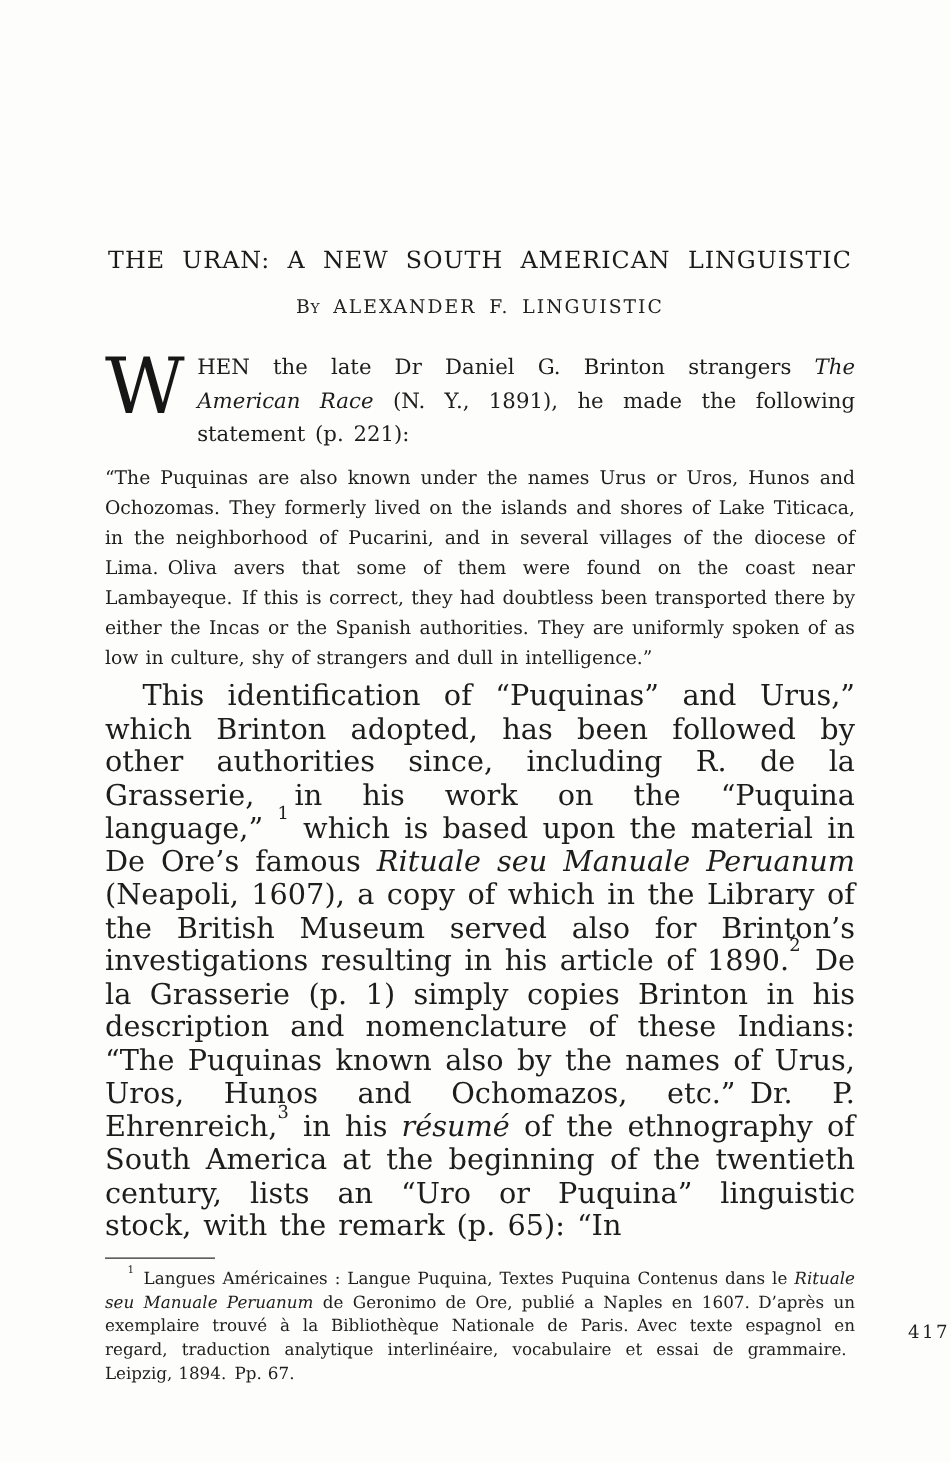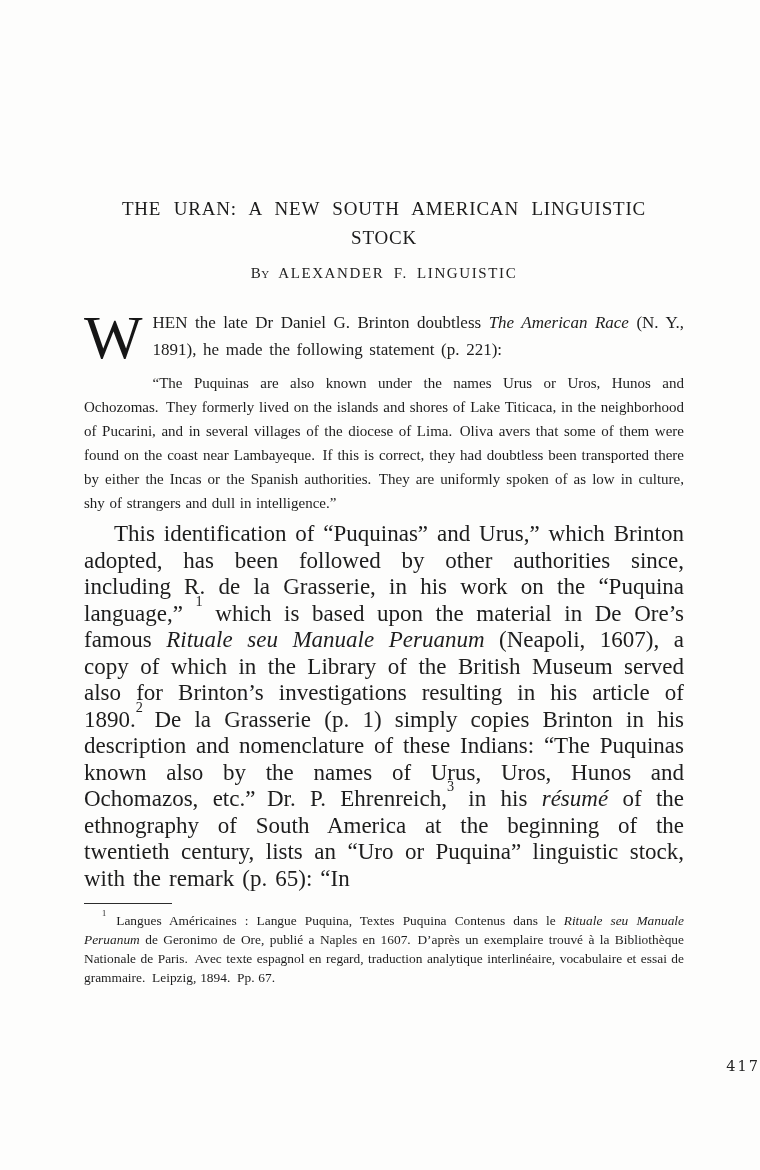--- a/index.html
+++ b/index.html
@@ -12,21 +12,20 @@
     width: 760px;
     height: 1170px;
     margin: 0 auto;
     background: #fdfdfc;
     overflow: hidden;
     font-family: "DejaVu Serif", serif;
     color: #1d1d1d;
   }
   .content {
     padding: 194px 76px 0 84px; 
-    font-family: Liberation Serif, serif;
   }
   .title {
     margin: 0;
     font-size: 19px;
     font-weight: normal;
     line-height: 29px;
     text-align: center;
     letter-spacing: 0.8px;
     word-spacing: 7px;
     color: #1b1b1b;
@@ -105,30 +104,29 @@
   }
 </style>
 </head>
 <body>
 
 <div class="page">
   <div class="content">
 
     <h1 class="title">
       <span class="title-line">THE URAN: A NEW SOUTH AMERICAN LINGUISTIC</span>
-      <span class="title-line">STOCK</span>
     </h1>
 
     <div class="byline">
       <span class="by">By</span>
       <span class="author">ALEXANDER F. LINGUISTIC</span>
     </div>
 
     <p class="opening">
-      <span class="dropcap">W</span><span><span>HEN the late Dr Daniel G. Brinton doubtless </span><span class="i">The American Race</span><span> (N. Y., 1891), he made the following statement (p. 221):</span></span>
+      <span class="dropcap">W</span><span><span>HEN the late Dr Daniel G. Brinton strangers </span><span class="i">The American Race</span><span> (N. Y., 1891), he made the following statement (p. 221):</span></span>
     </p>
 
     <p class="quote"><span>“The Puquinas are also known under the names Urus or Uros, Hunos and Ochozomas. They formerly lived on the islands and shores of Lake Titicaca, in the neighborhood of Pucarini, and in several villages of the diocese of Lima. Oliva avers that some of them were found on the coast near Lambayeque. If this is correct, they had doubtless been transported there by either the Incas or the Spanish authorities. They are uniformly spoken of as low in culture, shy of strangers and dull in intelligence.”</span></p>
 
     <p class="second"><span>This identification of “Puquinas” and Urus,” which Brinton adopted, has been followed by other authorities since, including R. de la Grasserie, in his work on the “Puquina language,” </span><sup class="fnref">1</sup><span> which is based upon the material in De Ore’s famous </span><span class="i">Rituale seu Manuale Peruanum</span><span> (Neapoli, 1607), a copy of which in the Library of the British Museum served also for Brinton’s investigations resulting in his article of 1890.</span><sup class="fnref">2</sup><span> De la Grasserie (p. 1) simply copies Brinton in his description and nomenclature of these Indians: “The Puquinas known also by the names of Urus, Uros, Hunos and Ochomazos, etc.” Dr. P. Ehrenreich,</span><sup class="fnref">3</sup><span> in his </span><span class="i">résumé</span><span> of the ethnography of South America at the beginning of the twentieth century, lists an “Uro or Puquina” linguistic stock, with the remark (p. 65): “In</span></p>
 
     <div class="fn-rule"></div>
 
     <div class="footnotes">
       <p class="footnote"><sup class="fnref">1</sup><span><span> Langues Américaines : Langue Puquina, Textes Puquina Contenus dans le </span><span class="i">Rituale seu Manuale Peruanum</span><span> de Geronimo de Ore, publié a Naples en 1607. D’après un exemplaire trouvé à la Bibliothèque Nationale de Paris. Avec texte espagnol en regard, traduction analytique interlinéaire, vocabulaire et essai de grammaire. Leipzig, 1894. Pp. 67.</span></span></p>

